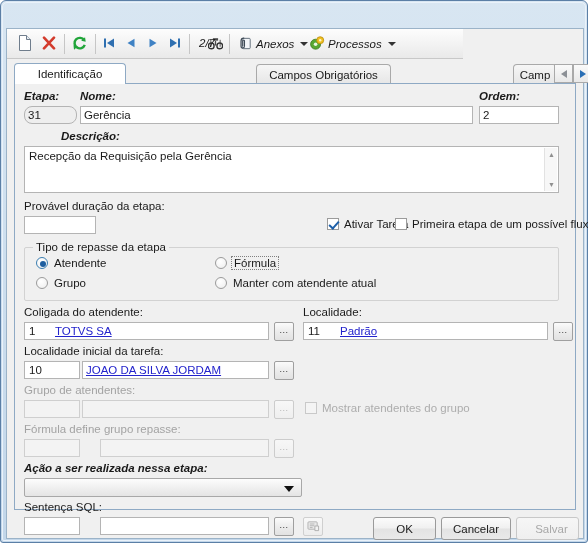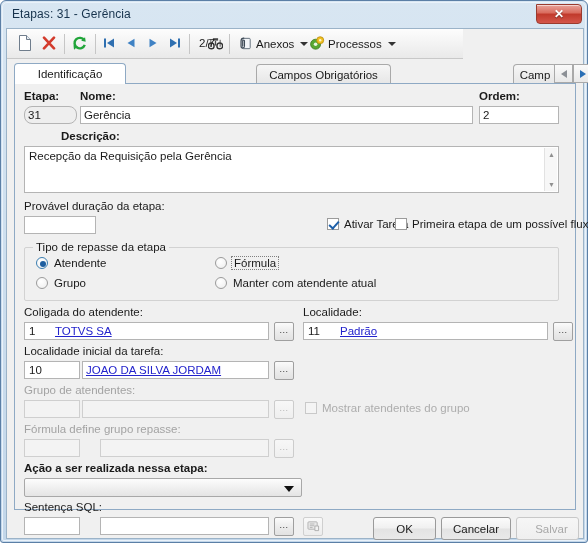--- a/index.html
+++ b/index.html
@@ -62,20 +62,21 @@
     left: 5px; top: 27px; width: 578px; height: 511px;
     background: #f0f0f0;
     border: 1px solid #9bb3c8;
   }
 
   
   #toolbar {
     position: absolute; left: 0; top: 0; width: 456px; height: 30px;
     background: linear-gradient(to bottom, #fdfdfd 0%, #f3f3f3 50%, #e9e9e9 100%);
     border-bottom: 1px solid #c8c8c8;
+    font-style: italic;
   }
   .tb-item {
     position: absolute; top: 3px; height: 24px;
     display: flex; align-items: center; gap: 3px;
     padding: 0 2px; cursor: pointer;
     font-size: 11.5px; color: #1a1a1a;
   }
   .tb-sep {
     position: absolute; top: 5px; width: 1px; height: 20px;
     background: #c6c6c6;
@@ -129,21 +130,21 @@
     position: absolute; left: 7px; top: 54px; width: 562px; height: 427px;
     background: #f0f0f0;
     border: 1px solid #8ea9c4;
   }
 
   .lbl {
     position: absolute;
     font-size: 11.5px; color: #1a1a1a;
     white-space: nowrap;
   }
-  .lbl.bold { font-weight: bold; }
+  .lbl.bold { font-weight: bold; font-style: italic; }
   .lbl.dim { color: #a3a3a3; }
 
   .tb {
     position: absolute;
     background: #ffffff;
     border: 1px solid #b4b4b4;
     font-size: 11.5px;
     color: #1a1a1a;
     padding: 2px 3px;
     font-family: "Liberation Sans", sans-serif;
@@ -289,26 +290,20 @@
 
   
   .ico { display: inline-block; position: relative; }
 </style>
 </head>
 <body>
 
 <div id="window">
   <div id="window-inner-glow"></div>
 
-  <div id="titlebar">
-    <div id="title-text">Etapas: 31 - Gerência</div>
-    <div id="close-button">
-      <div class="glyph">✕</div>
-    </div>
-  </div>
 
   <div id="client">
 
     <div id="toolbar">
 
       <div class="tb-item" style="left:6px;width:24px;justify-content:center;">
         <span class="ico">
           <svg width="14" height="16" viewBox="0 0 14 16">
             <path d="M1.5 0.5 H8.5 L12.5 4.5 V15.5 H1.5 Z" fill="#ffffff" stroke="#6f7d8c" stroke-width="1"></path>
             <path d="M8.5 0.5 V4.5 H12.5" fill="#e6ecf2" stroke="#6f7d8c" stroke-width="1"></path>

